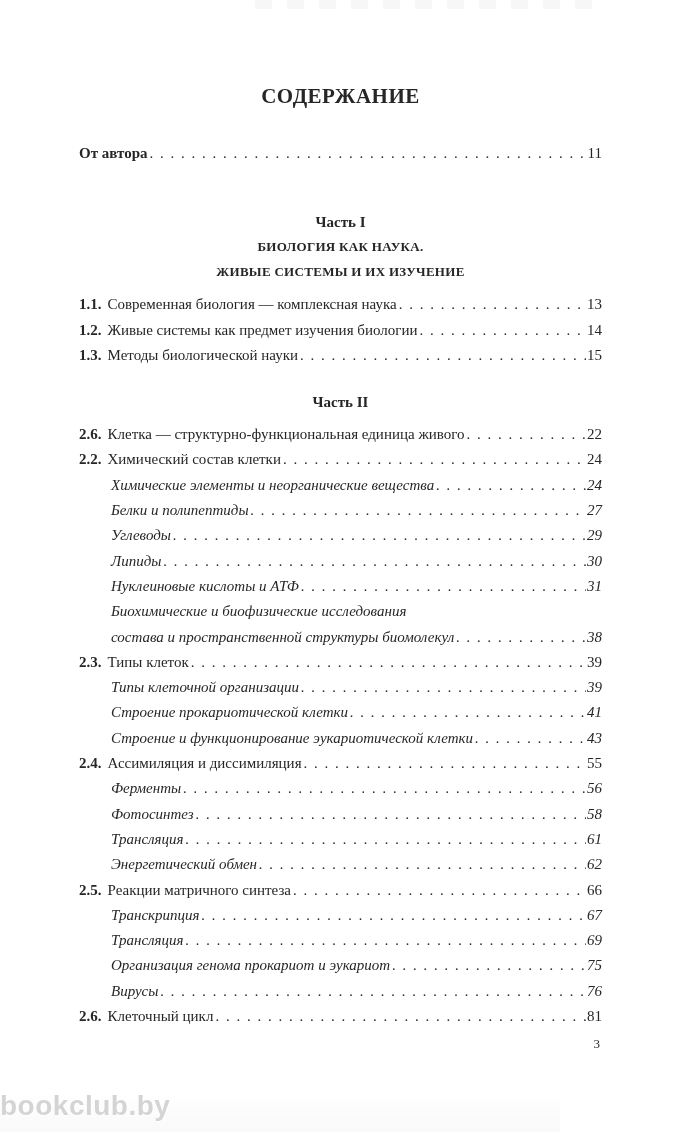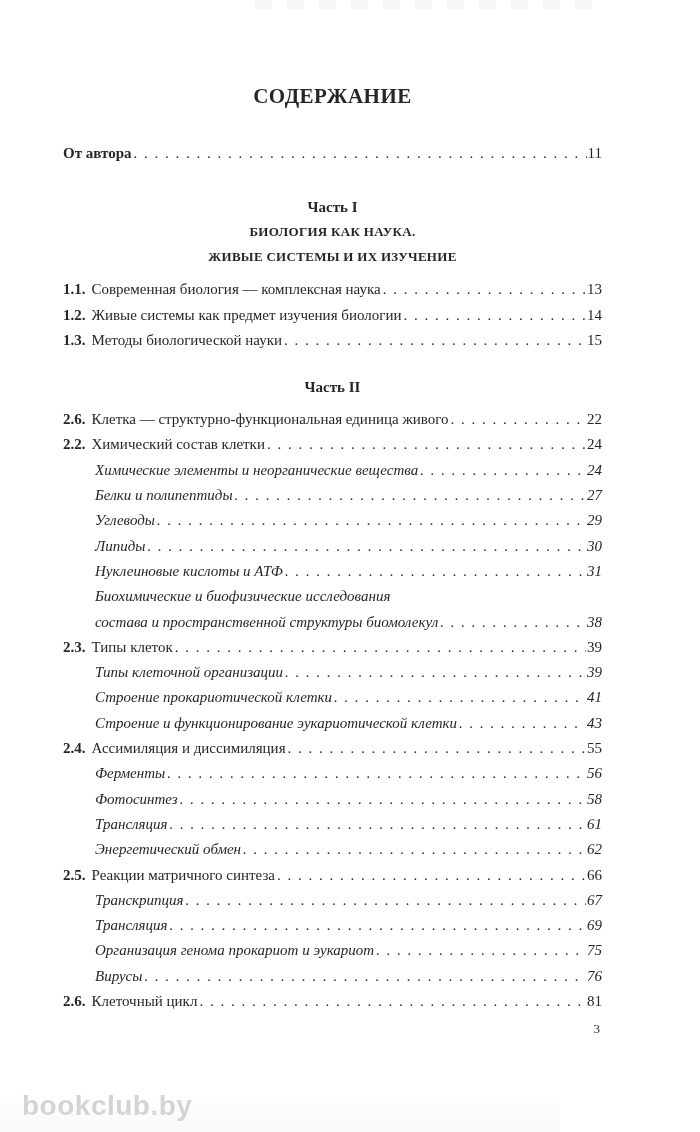--- a/index.html
+++ b/index.html
@@ -21,21 +21,21 @@
     left: 255px;
     width: 345px;
     height: 9px;
     background: repeating-linear-gradient(90deg,
       rgba(0,0,0,0.03) 0 17px, transparent 17px 32px);
   }
   .page {
     box-sizing: border-box;
     width: 700px;
     height: 1132px;
-    padding: 85px 98px 0 63px;
+    padding: 85px 98px 0 79px;
   }
   .doc-title {
     text-align: center;
     font-size: 21px;
     font-weight: bold;
     letter-spacing: 0.5px;
     line-height: 22px;
   }
   .front-row {
     margin-top: 34px;
@@ -61,21 +61,21 @@
   .dots {
     flex: 1 1 auto;
     overflow: hidden;
     white-space: nowrap;
     letter-spacing: 1.5px;
     margin: 0 1px 0 2px;
     color: #2e2e2e;
   }
   .pg { flex: 0 0 auto; }
   .part {
-    margin-top: 29px;
+    margin-top: 44px;
   }
   .part + .part { margin-top: 22px; }
   .part-label {
     text-align: center;
     font-weight: bold;
     font-size: 15px;
     line-height: 24px;
   }
   .part-title {
     text-align: center;
@@ -86,21 +86,21 @@
   }
   .part-entries { margin-top: 8px; }
   .folio {
     text-align: right;
     font-size: 13px;
     margin-top: 7px;
     padding-right: 2px;
   }
   .watermark {
     position: absolute;
-    left: 22px;
+    left: 0;
     bottom: 10px;
     font-family: "Liberation Sans", "DejaVu Sans", sans-serif;
     font-size: 28px;
     font-weight: bold;
     color: rgba(197,197,197,0.75);
     text-shadow: 0 0 1px #ffffff, 0 1px 2px #ffffff, 1px 0 2px #ffffff;
     letter-spacing: 0.5px;
   }
   .edge-shade {
     position: absolute;

